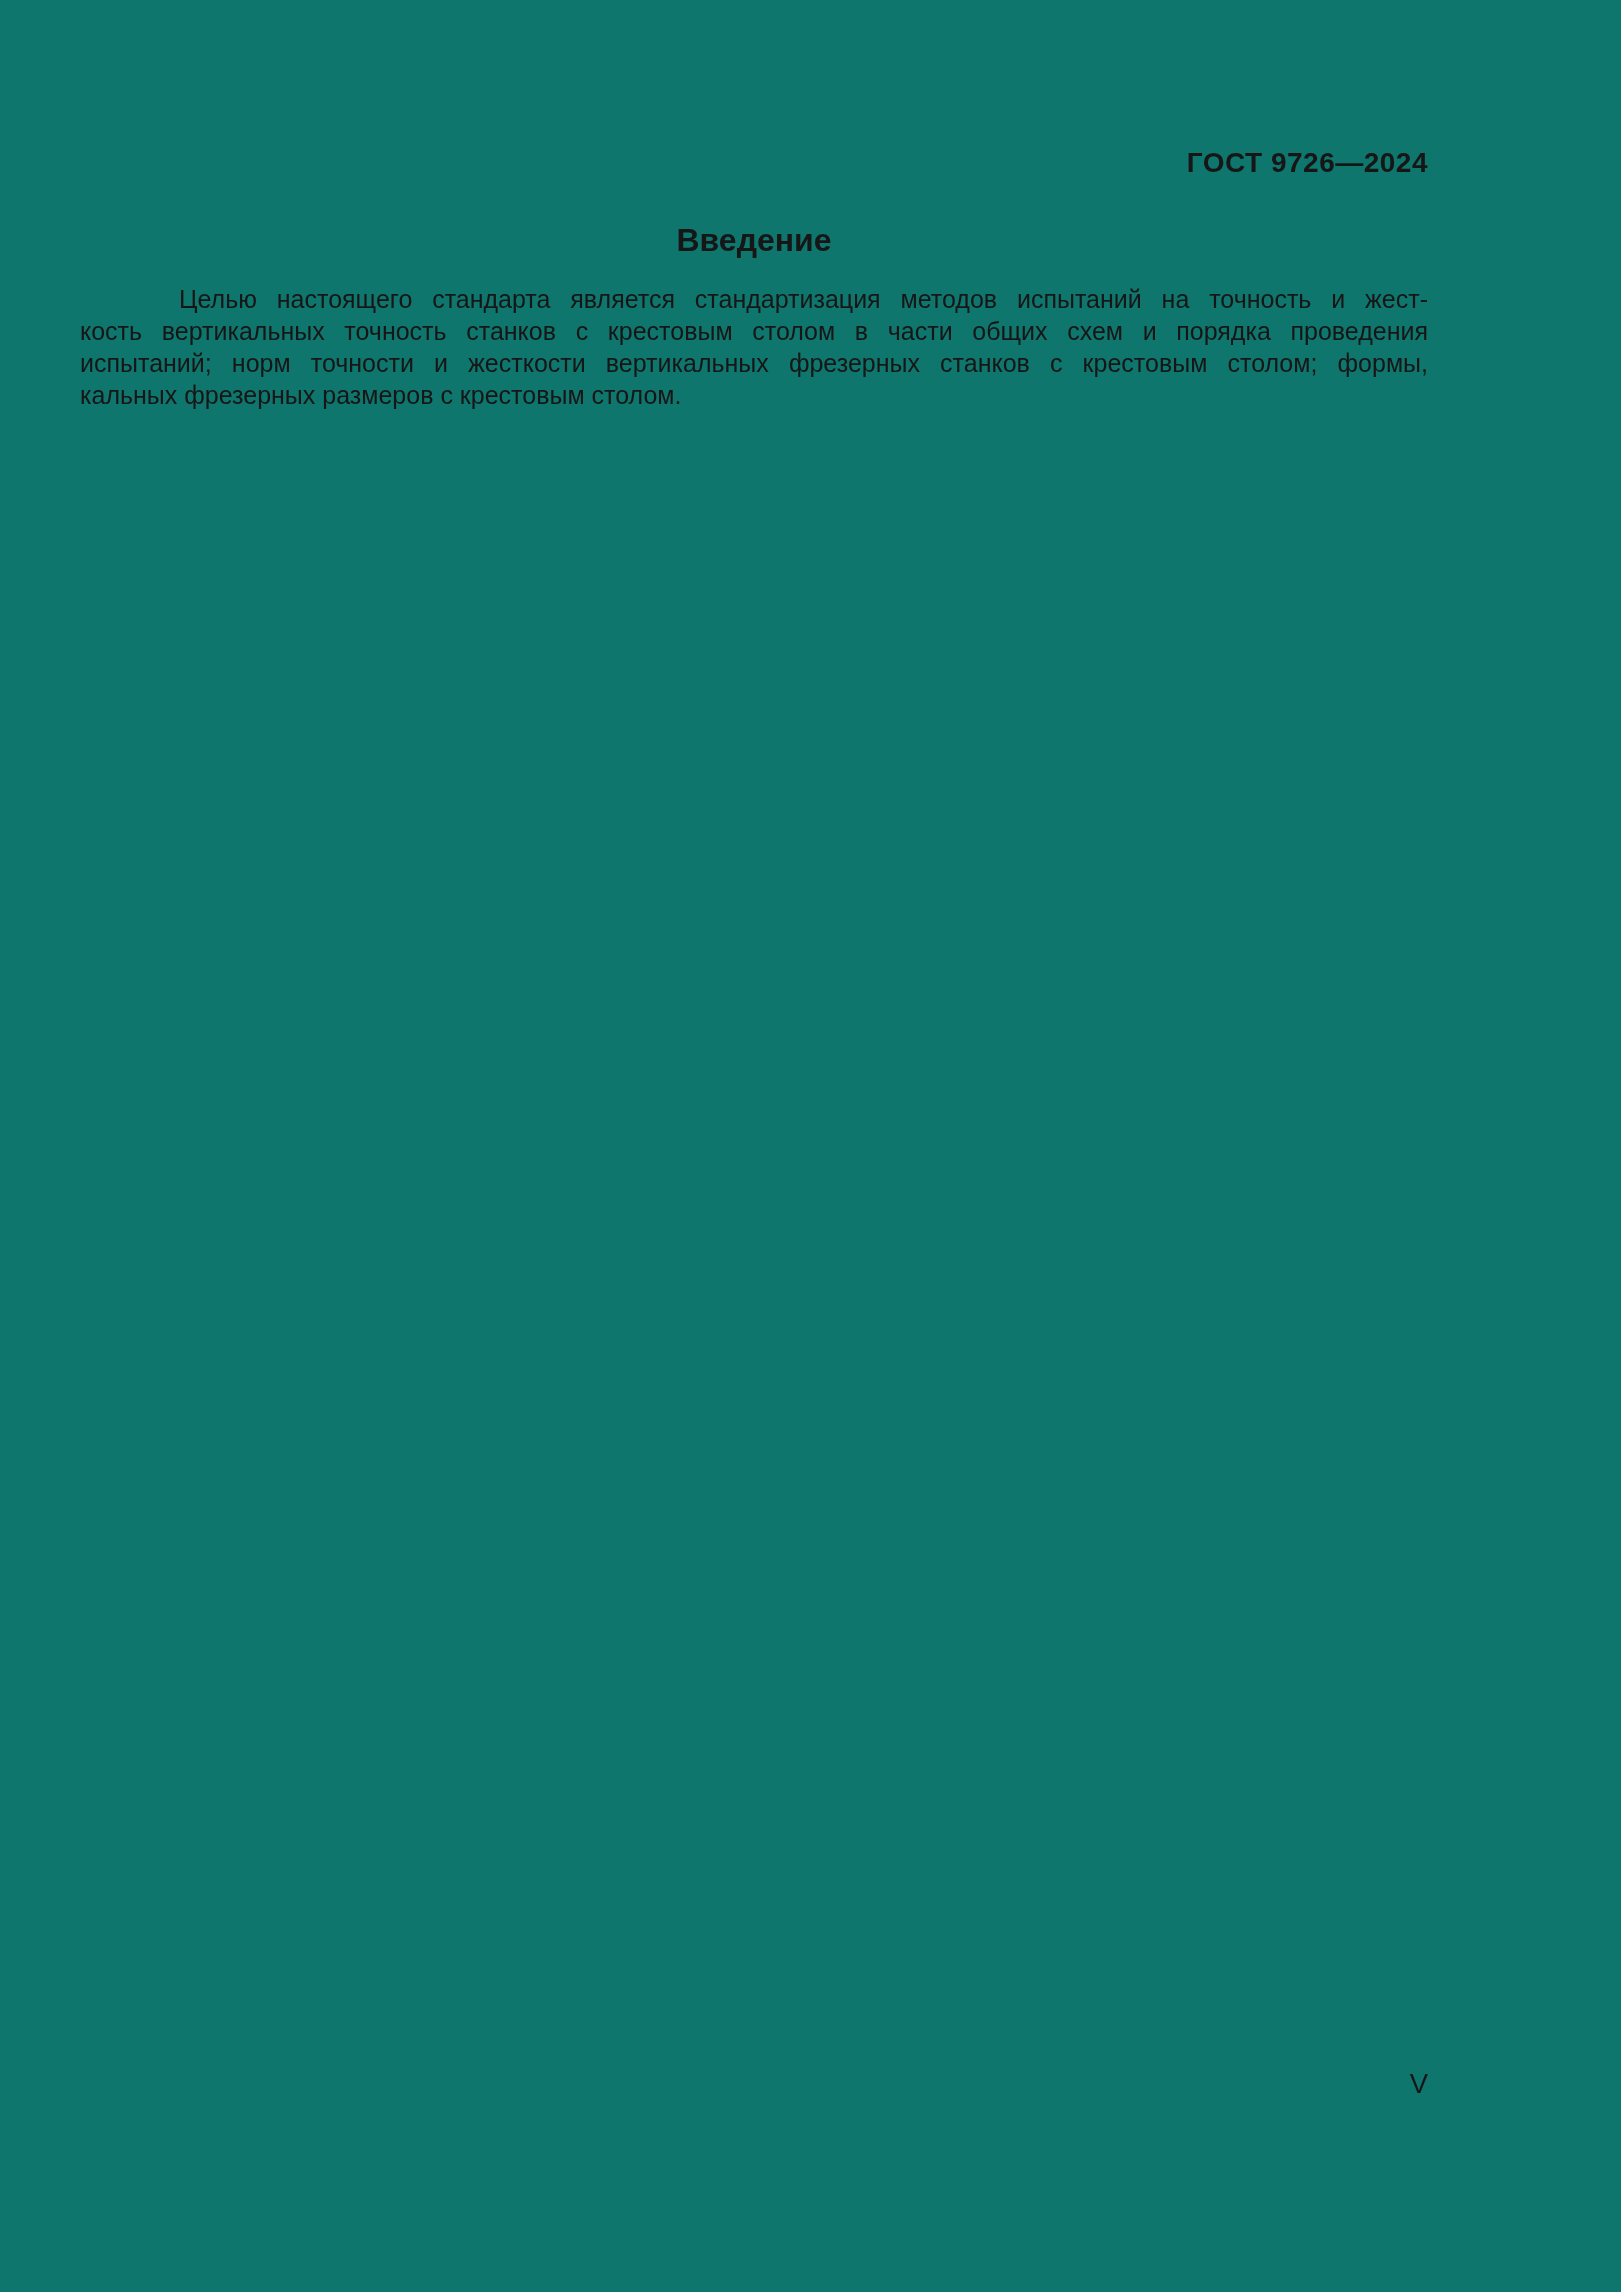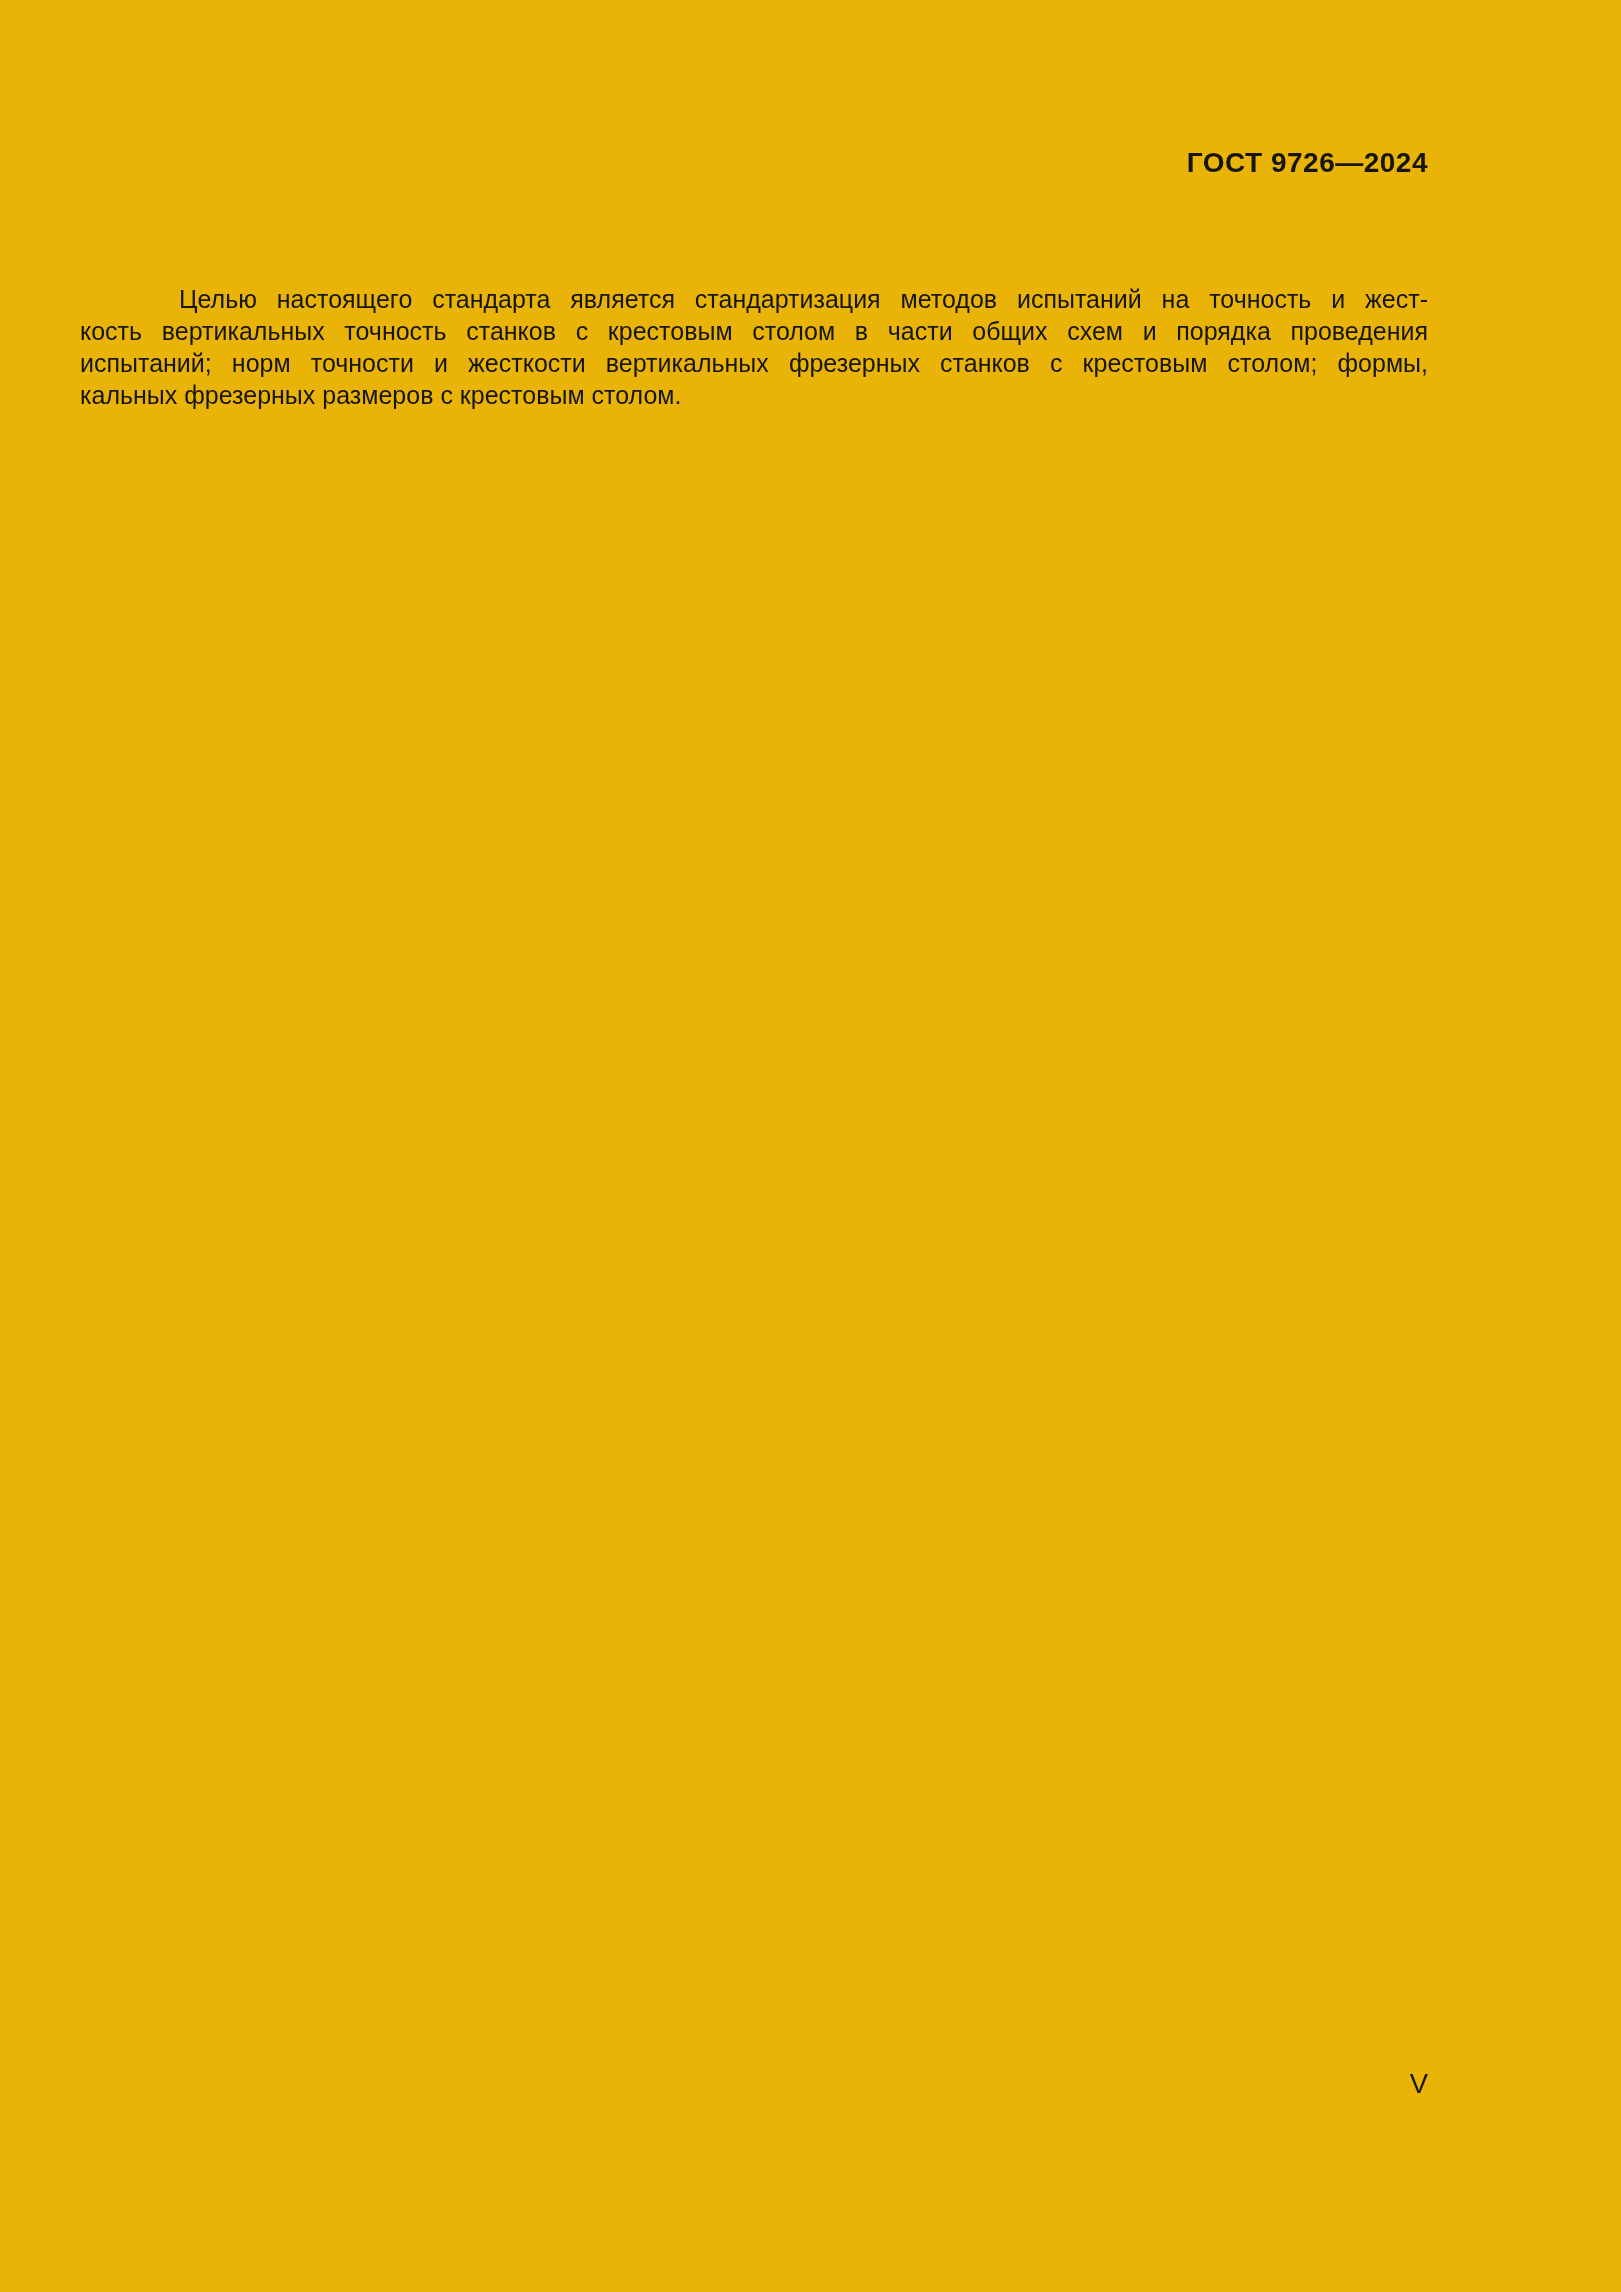--- a/index.html
+++ b/index.html
@@ -5,21 +5,21 @@
 <style>
   html, body {
     margin: 0;
     padding: 0;
     background: #ffffff;
   }
   .page {
     position: relative;
     width: 1621px;
     height: 2293px;
-    background: #eab308;
+    background: #0f766e;
     font-family: "Liberation Sans", sans-serif;
     color: #161616;
     overflow: hidden;
   }
   .doc-header {
     position: absolute;
     top: 147px;
     left: 80px;
     width: 1348px;
     text-align: right;
@@ -68,20 +68,21 @@
     font-weight: 400;
   }
 </style>
 </head>
 <body>
 
 <div class="page">
 
   <div class="doc-header">ГОСТ 9726—2024</div>
 
+  <h1 class="section-title">Введение</h1>
 
   <div class="intro-paragraph">
     <div class="para-line first">Целью настоящего стандарта является стандартизация методов испытаний на точность и жест-</div>
     <div class="para-line">кость вертикальных точность станков с крестовым столом в части общих схем и порядка проведения</div>
     <div class="para-line">испытаний; норм точности и жесткости вертикальных фрезерных станков с крестовым столом; формы,</div>
     <div class="para-line last">кальных фрезерных размеров с крестовым столом.</div>
   </div>
 
   <div class="page-number">V</div>
 

